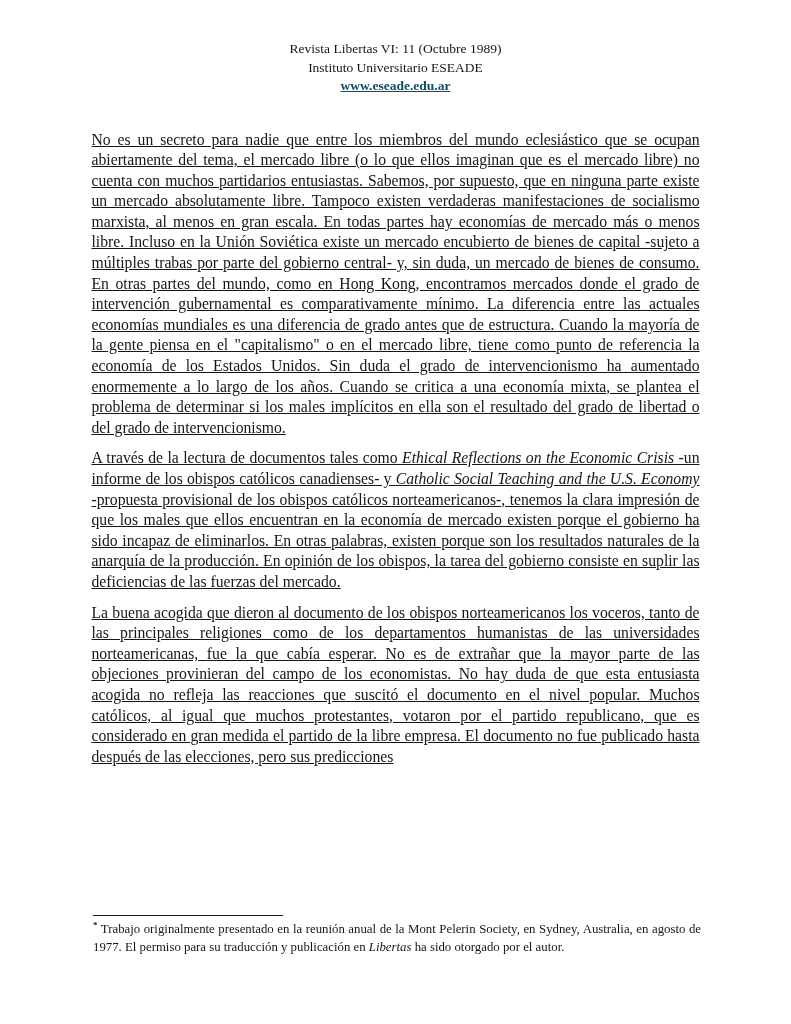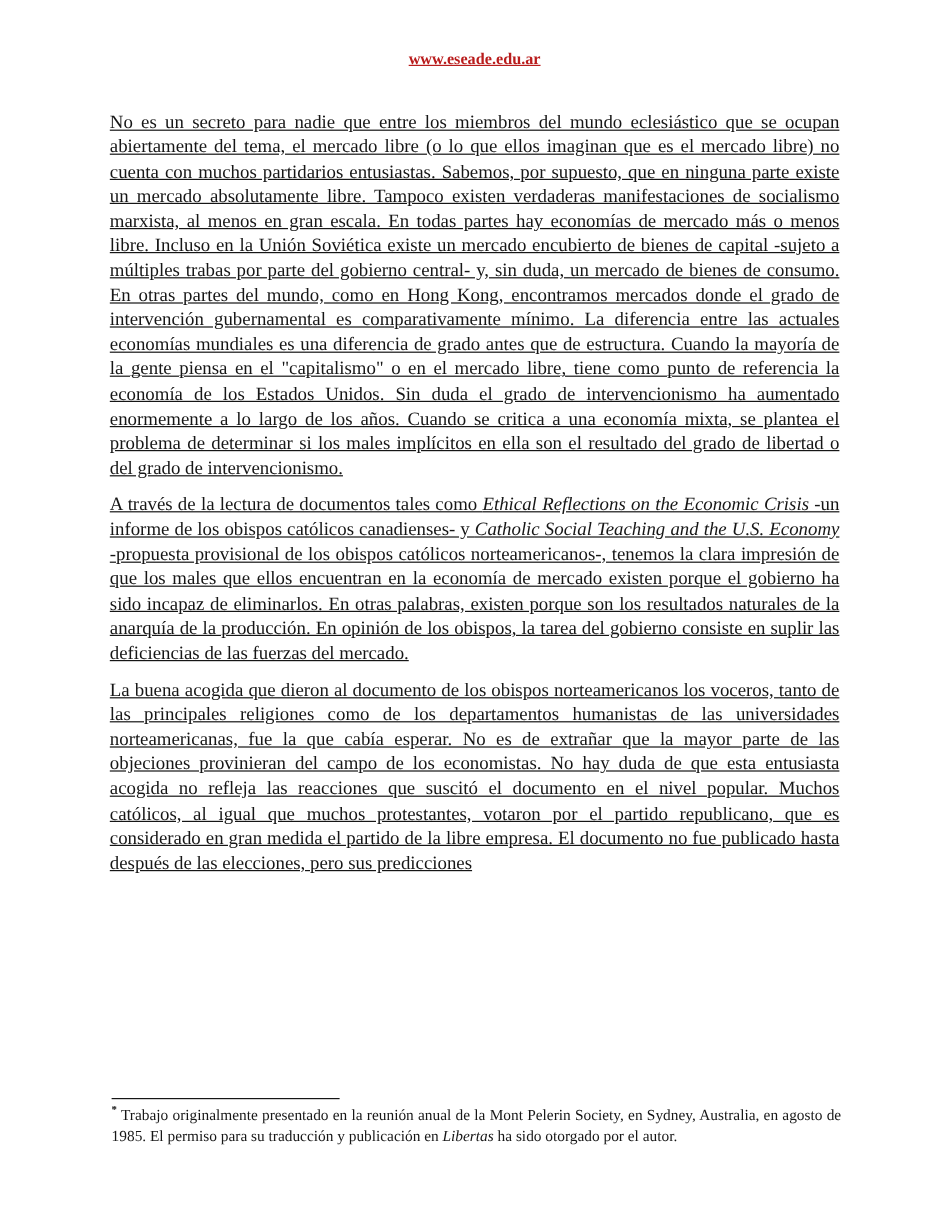--- a/index.html
+++ b/index.html
@@ -12,21 +12,21 @@
     color: #161616;
     overflow: hidden;
   }
   .header {
     padding-top: 40px;
     text-align: center;
     font-size: 13.5px;
     line-height: 18.5px;
   }
   .site-link {
-    color: #b91c1c;
+    color: #0c4a6e;
     font-weight: bold;
     text-decoration: underline;
     cursor: pointer;
   }
   .title {
     margin: 47px 0 0 0;
     text-align: center;
     font-size: 18px;
     font-weight: bold;
     letter-spacing: 0.3px;
@@ -76,31 +76,33 @@
     font-weight: bold;
     line-height: 0;
   }
 </style>
 </head>
 <body>
 
 <div class="page">
 
   <div class="header">
+    <div>Revista Libertas VI: 11 (Octubre 1989)</div>
+    <div>Instituto Universitario ESEADE</div>
     <div>
       <span class="site-link">www.eseade.edu.ar</span>
     </div>
   </div>
 
 
 
   <div class="content">
     <p class="para"><span>No es un secreto para nadie que entre los miembros del mundo eclesiástico que se ocupan abiertamente del tema, el mercado libre (o lo que ellos imaginan que es el mercado libre) no cuenta con muchos partidarios entusiastas. Sabemos, por supuesto, que en ninguna parte existe un mercado absolutamente libre. Tampoco existen verdaderas manifestaciones de socialismo marxista, al menos en gran escala. En todas partes hay economías de mercado más o menos libre. Incluso en la Unión Soviética existe un mercado encubierto de bienes de capital -sujeto a múltiples trabas por parte del gobierno central- y, sin duda, un mercado de bienes de consumo. En otras partes del mundo, como en Hong Kong, encontramos mercados donde el grado de intervención gubernamental es comparativamente mínimo. La diferencia entre las actuales economías mundiales es una diferencia de grado antes que de estructura. Cuando la mayoría de la gente piensa en el "capitalismo" o en el mercado libre, tiene como punto de referencia la economía de los Estados Unidos. Sin duda el grado de intervencionismo ha aumentado enormemente a lo largo de los años. Cuando se critica a una economía mixta, se plantea el problema de determinar si los males implícitos en ella son el resultado del grado de libertad o del grado de intervencionismo.</span></p>
     <p class="para"><span>A través de la lectura de documentos tales como </span><i>Ethical Reflections on the Economic Crisis</i><span> -un informe de los obispos católicos canadienses- y </span><i>Catholic Social Teaching and the U.S. Economy</i><span> -propuesta provisional de los obispos católicos norteamericanos-, tenemos la clara impresión de que los males que ellos encuentran en la economía de mercado existen porque el gobierno ha sido incapaz de eliminarlos. En otras palabras, existen porque son los resultados naturales de la anarquía de la producción. En opinión de los obispos, la tarea del gobierno consiste en suplir las deficiencias de las fuerzas del mercado.</span></p>
     <p class="para"><span>La buena acogida que dieron al documento de los obispos norteamericanos los voceros, tanto de las principales religiones como de los departamentos humanistas de las universidades norteamericanas, fue la que cabía esperar. No es de extrañar que la mayor parte de las objeciones provinieran del campo de los economistas. No hay duda de que esta entusiasta acogida no refleja las reacciones que suscitó el documento en el nivel popular. Muchos católicos, al igual que muchos protestantes, votaron por el partido republicano, que es considerado en gran medida el partido de la libre empresa. El documento no fue publicado hasta después de las elecciones, pero sus predicciones</span></p>
   </div>
 
   <div class="footnote">
     <div class="fn-rule"></div>
-    <p class="fn-text"><sup>*</sup><span><span> Trabajo originalmente presentado en la reunión anual de la Mont Pelerin Society, en Sydney, Australia, en agosto de 1985. El permiso para su traducción y publicación en </span><i>Libertas</i><span> ha sido otorgado por el autor.</span></span></p>
+    <p class="fn-text"><sup>*</sup><span><span> Trabajo originalmente presentado en la reunión anual de la Mont Pelerin Society, en Sydney, Australia, en agosto de 1977. El permiso para su traducción y publicación en </span><i>Libertas</i><span> ha sido otorgado por el autor.</span></span></p>
   </div>
 
 </div>
 
 </body></html>

